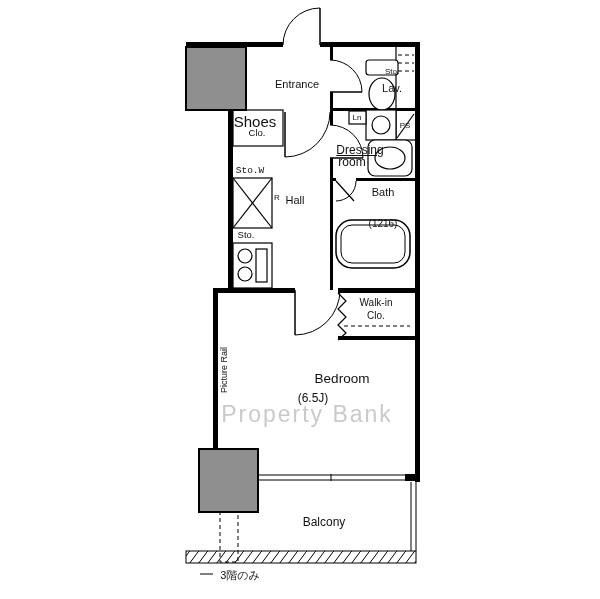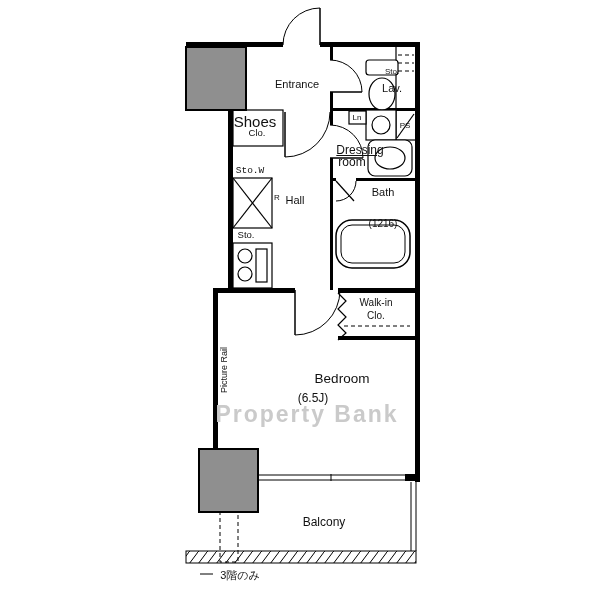--- a/index.html
+++ b/index.html
@@ -9,21 +9,21 @@
     overflow:hidden; font-family:"Liberation Sans", sans-serif;
   }
   #plan-svg { position:absolute; left:0; top:0; }
   .lbl {
     position:absolute; transform:translate(-50%,-50%);
     color:#111111; white-space:nowrap; text-align:center; line-height:1;
   }
   .lbl.vert { transform:translate(-50%,-50%) rotate(-90deg); }
   .watermark {
     position:absolute; transform:translate(-50%,-50%);
-    color:#cacaca; font-size:23px; letter-spacing:2px; white-space:nowrap;font-weight:bold;
+    color:#cacaca; font-size:23px; letter-spacing:2px; white-space:nowrap;
   }
 </style>
 </head>
 <body>
 
 <div id="stage">
 
   <svg id="plan-svg" width="600" height="599" viewBox="0 0 600 599">
     <defs>
       <pattern id="hatch" width="9" height="12" patternUnits="userSpaceOnUse">

